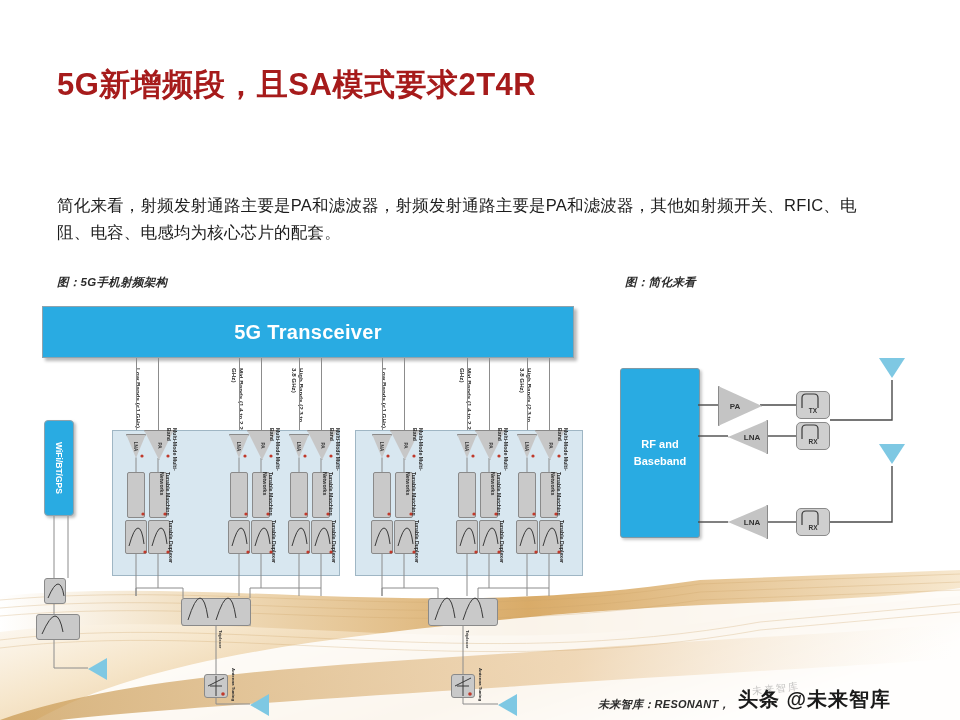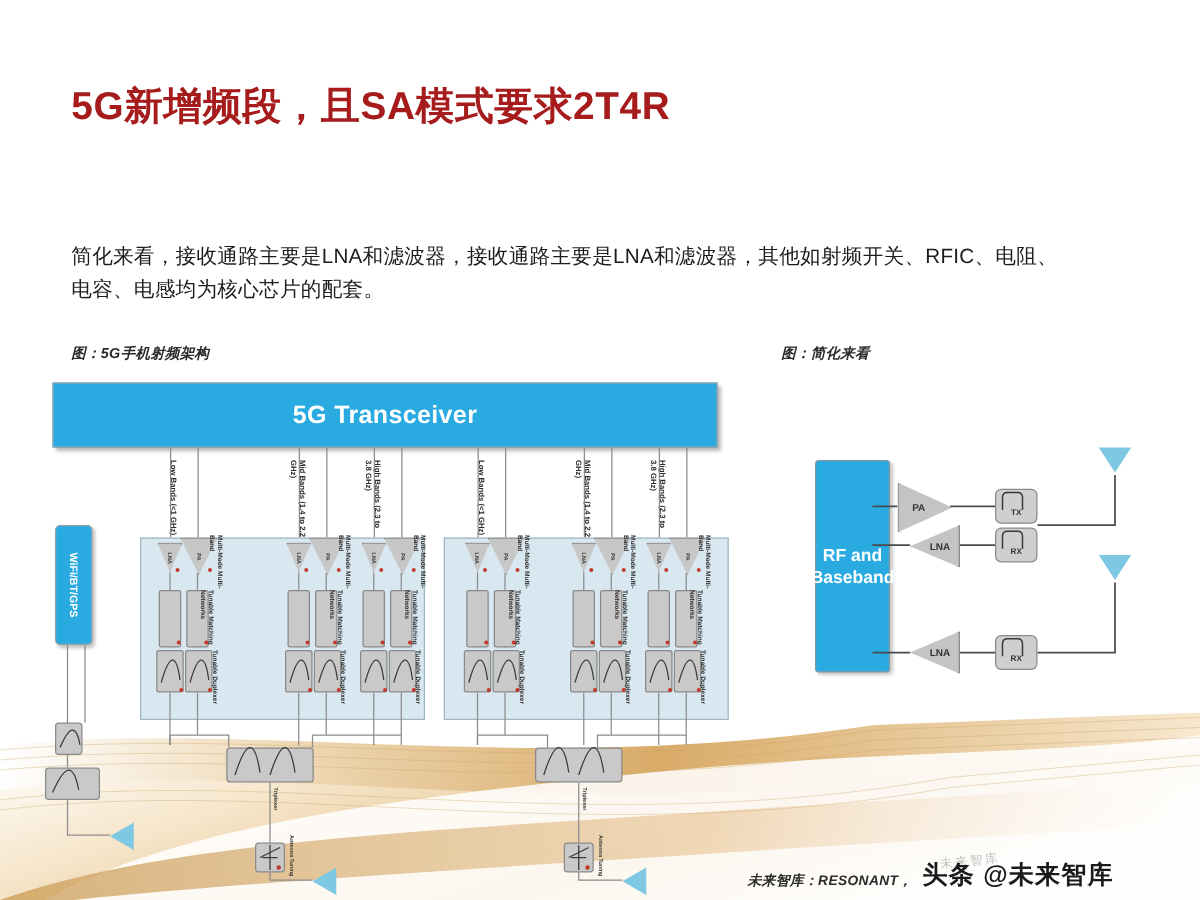--- a/index.html
+++ b/index.html
@@ -97,26 +97,25 @@
   }
   .ant-l {
     position:absolute; width:0; height:0;
     border-top:11px solid transparent; border-bottom:11px solid transparent;
     border-right:19px solid #7ec8e3;
   }
 
   
   .fig-right { position:absolute; left:600px; top:340px; width:350px; height:250px; }
   .rf-block {
-    position:absolute; left:20px; top:28px; width:60px; height:170px;
+    position:absolute; left:20px; top:28px; width:80px; height:170px;
     background:#29abe2; border:1px solid #7f99a6; border-radius:3px;
-    color:#fff; font-size:14px; font-weight:700; text-align:center;
+    color:#fff; font-size:11px; font-weight:700; text-align:center;
     display:flex; align-items:center; justify-content:center; line-height:17px;
     box-shadow:2px 2px 3px rgba(0,0,0,.22);
-    margin-left:32px;
   }
   .r-amp {
     position:absolute; background:#c4c4c4; border:1px solid #8a8a8a;
     display:flex; align-items:center; justify-content:center;
     font-size:8px; font-weight:700; color:#333;
   }
   .r-filt {
     position:absolute; width:34px; height:28px;
     background:#cfcfcf; border:1px solid #8a8a8a; border-radius:5px;
     display:flex; align-items:flex-end; justify-content:center;
@@ -175,21 +174,21 @@
         <path d="M0,38 C230,18 430,64 700,22 L960,12"></path>
         <path d="M0,46 C230,26 430,72 700,30 L960,20"></path>
         <path d="M0,70 C230,42 470,104 760,52 L960,34"></path>
         <path d="M0,78 C230,50 470,112 760,60 L960,42"></path>
       </g>
       <rect x="0" y="134" width="960" height="16" fill="#ffffff" opacity=".0"></rect>
     </svg>
   </div>
 
   <div class="title">5G新增频段，且SA模式要求2T4R</div>
-  <div class="para para2">简化来看，接收通路主要是LNA和滤波器，接收通路主要是LNA和滤波器，其他如射频开关、RFIC、电阻、电容、电感均为核心芯片的配套。</div>
+  <div class="para para2">简化来看，射频发射通路主要是PA和滤波器，射频发射通路主要是PA和滤波器，其他如射频开关、RFIC、电阻、电容、电感均为核心芯片的配套。</div>
 
   <div class="cap cap-left">图：5G手机射频架构</div>
   <div class="cap cap-right">图：简化来看</div>
 
   <div class="fig-left">
 
     <div class="transceiver">
       <span>5G Transceiver</span>
     </div>
 

